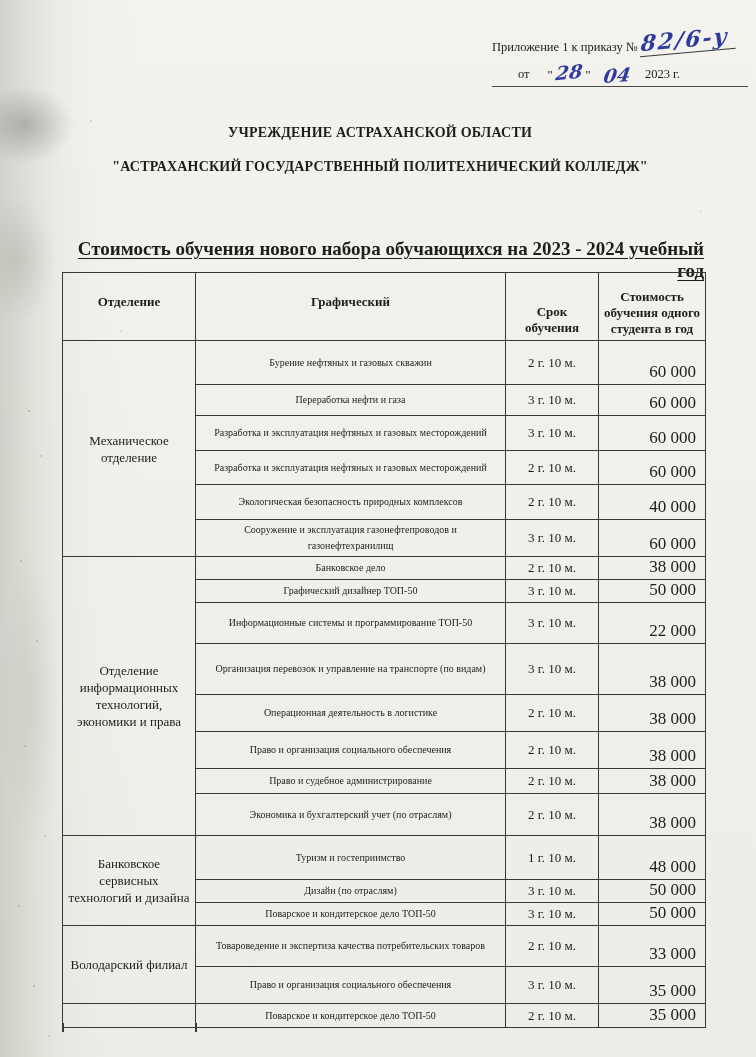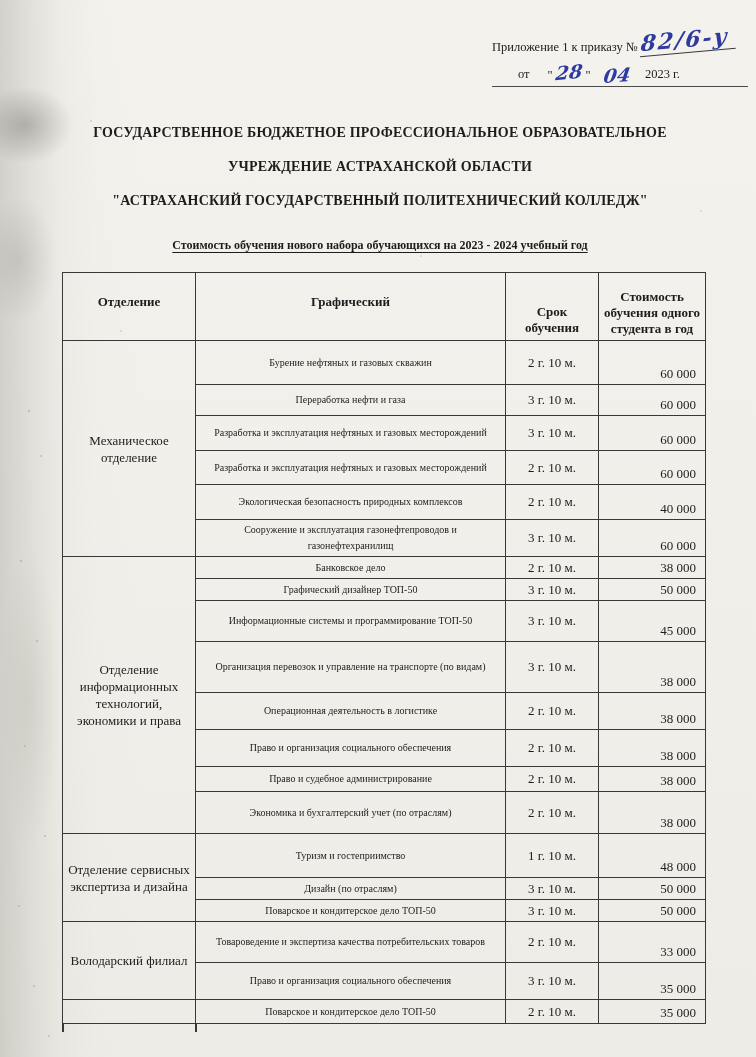--- a/index.html
+++ b/index.html
@@ -45,37 +45,37 @@
   .hw-order{font-size:22px;line-height:14px;letter-spacing:2px;font-weight:bold;display:inline-block;transform:skewX(-10deg);}
   .appx-line2{display:flex;align-items:center;margin-top:9px;padding-left:26px;gap:4px;}
   .hw-day{font-size:19px;line-height:12px;font-weight:bold;display:inline-block;transform:skewX(-12deg) rotate(-6deg);}
   .hw-month{font-size:19px;line-height:12px;font-weight:bold;display:inline-block;transform:skewX(-12deg) rotate(-4deg);margin:0 10px;}
   .appx-rule{border-bottom:1.8px solid #4a4a48;margin-top:3px;width:100%;}
   .q{font-size:12.5px;}
   
   .org-title{position:absolute;top:116px;left:56px;width:648px;text-align:center;font-weight:bold;font-size:14px;letter-spacing:.2px;}
   .org-title div{line-height:34px;}
   
-  .subtitle{position:absolute;top:238px;left:56px;width:648px;text-align:center;font-weight:bold;font-size:12px;text-decoration:underline;text-underline-offset:3px;}
+  .subtitle{position:absolute;top:238px;left:56px;width:648px;text-align:right;font-weight:bold;font-size:19px;text-decoration:underline;text-underline-offset:3px;}
   
   table.tuition{
     position:absolute;top:272px;left:62px;width:643px;
     border-collapse:collapse;table-layout:fixed;
   }
   table.tuition th, table.tuition td{border:1.5px solid var(--border);}
   col.c1{width:133px;} col.c2{width:310px;} col.c3{width:93px;} col.c4{width:107px;}
   thead tr{height:68px;}
   th{font-size:13px;font-weight:bold;line-height:16px;padding:2px 4px;}
   th.h-dept, th.h-name{vertical-align:middle;padding-bottom:12px;}
   th.h-term{vertical-align:bottom;padding-bottom:4px;}
   th.h-cost{vertical-align:bottom;padding-bottom:3px;}
   td.dept{font-size:13px;text-align:center;vertical-align:middle;line-height:17px;padding:0 5px;}
   td.pname{font-size:10px;text-align:center;vertical-align:middle;line-height:16px;padding:1px 12px;}
   td.dur{font-size:13px;text-align:center;vertical-align:middle;white-space:nowrap;padding:0 2px;}
-  td.cost{font-size:13px;text-align:right;vertical-align:bottom;padding:0 9px 2px 0;white-space:nowrap;}
+  td.cost{font-size:17px;text-align:right;vertical-align:bottom;padding:0 9px 2px 0;white-space:nowrap;}
   
   .stub{position:absolute;width:1.5px;height:9px;background:var(--border);top:1023px;}
   .stub.s1{left:62px;} .stub.s2{left:195px;}
 </style>
 </head>
 <body>
 
 <div class="scan-bg"></div>
 <div class="specks"></div>
 
@@ -93,21 +93,20 @@
       <span class="hw hw-day">28</span>
       <span class="q">"</span>
     </span>
     <span class="hw hw-month">04</span>
     <span>2023 г.</span>
   </div>
   <div class="appx-rule"></div>
 </div>
 
 <div class="org-title">
-  <div>ГОСУДАРСТВЕННОЕ БЮДЖЕТНОЕ ПРОФЕССИОНАЛЬНОЕ ОБРАЗОВАТЕЛЬНОЕ</div>
   <div>УЧРЕЖДЕНИЕ АСТРАХАНСКОЙ ОБЛАСТИ</div>
   <div>"АСТРАХАНСКИЙ ГОСУДАРСТВЕННЫЙ ПОЛИТЕХНИЧЕСКИЙ КОЛЛЕДЖ"</div>
 </div>
 
 <div class="subtitle">Стоимость обучения нового набора обучающихся  на 2023 - 2024 учебный год</div>
 
 <table class="tuition">
   <colgroup>
       <col class="c1">
       <col class="c2">
@@ -161,21 +160,21 @@
         <td class="cost">38 000</td>
       </tr>
       <tr style="height: 22px; margin-top: 8px;">
         <td class="pname">Графический дизайнер ТОП-50</td>
         <td class="dur">3 г. 10 м.</td>
         <td class="cost">50 000</td>
       </tr>
       <tr style="height: 41px;">
         <td class="pname">Информационные системы и программирование ТОП-50</td>
         <td class="dur">3 г. 10 м.</td>
-        <td class="cost">45 000</td>
+        <td class="cost">22 000</td>
       </tr>
       <tr style="height: 51px;">
         <td class="pname">Организация перевозок и управление на транспорте (по видам)</td>
         <td class="dur">3 г. 10 м.</td>
         <td class="cost">38 000</td>
       </tr>
       <tr style="height: 37px;">
         <td class="pname">Операционная деятельность в логистике</td>
         <td class="dur">2 г. 10 м.</td>
         <td class="cost">38 000</td>
@@ -189,21 +188,21 @@
         <td class="pname">Право и судебное администрирование</td>
         <td class="dur">2 г. 10 м.</td>
         <td class="cost">38 000</td>
       </tr>
       <tr style="height: 42px; margin-left: 28px;">
         <td class="pname">Экономика и бухгалтерский учет (по отраслям)</td>
         <td class="dur">2 г. 10 м.</td>
         <td class="cost">38 000</td>
       </tr>
       <tr style="height: 44px;">
-        <td class="dept" rowspan="3">Отделение сервисных экспертиза и дизайна</td>
+        <td class="dept" rowspan="3">Банковское сервисных технологий и дизайна</td>
         <td class="pname">Туризм и гостеприимство</td>
         <td class="dur">1 г. 10 м.</td>
         <td class="cost">48 000</td>
       </tr>
       <tr style="height: 22px;">
         <td class="pname">Дизайн (по отраслям)</td>
         <td class="dur">3 г. 10 м.</td>
         <td class="cost">50 000</td>
       </tr>
       <tr style="height: 22px;">

